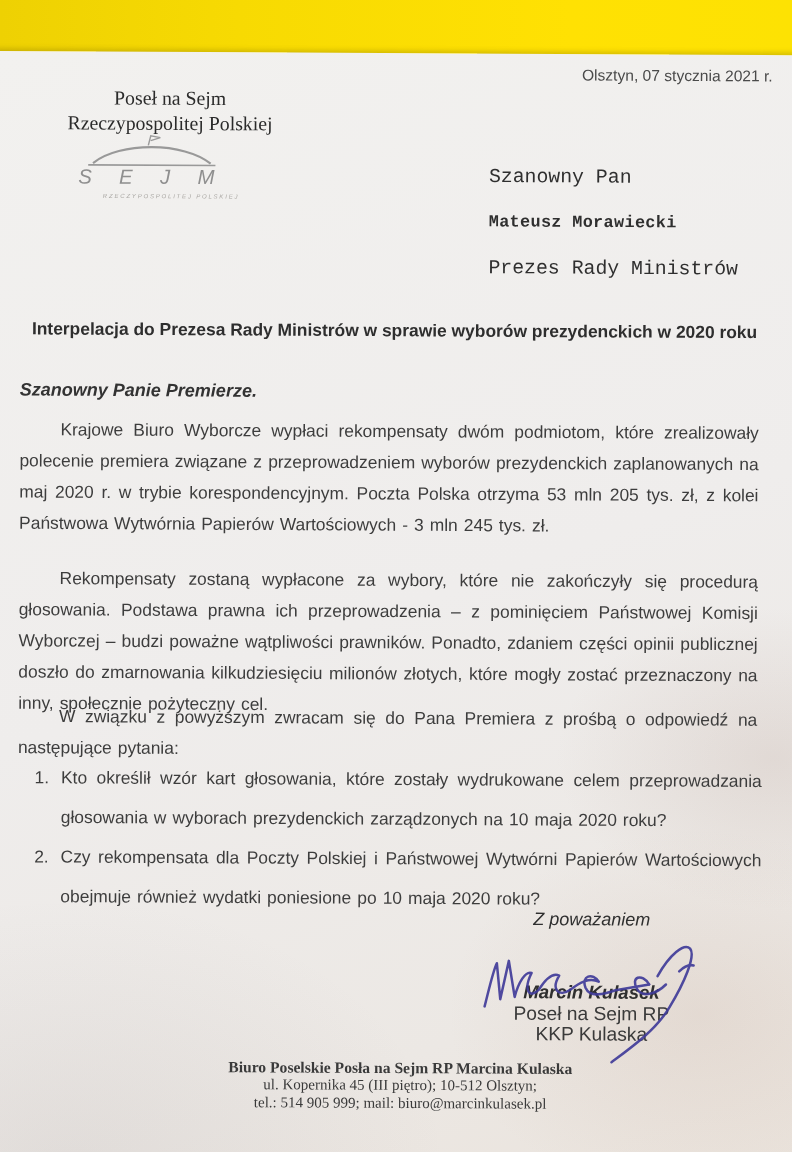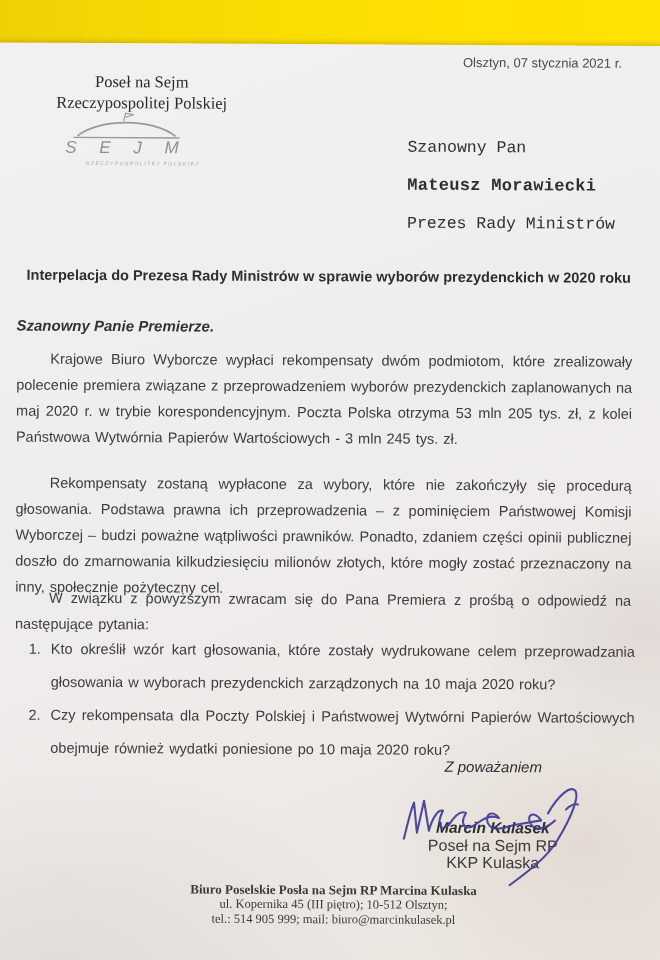--- a/index.html
+++ b/index.html
@@ -13,28 +13,28 @@
     transform:rotate(0.3deg);transform-origin:top right;
     background:
       radial-gradient(ellipse 260px 180px at 97% 63%, rgba(160,130,118,0.16), transparent 70%),
       radial-gradient(ellipse 300px 220px at 88% 86%, rgba(190,158,138,0.18), transparent 70%),
       radial-gradient(ellipse 420px 300px at 10% 100%, rgba(120,110,115,0.10), transparent 75%),
       linear-gradient(160deg,#f2f1ef 0%,#efedec 50%,#ece8e4 82%,#eae3dc 100%);
     box-shadow:0 -2px 4px rgba(90,80,0,0.25);
     color:#3e3e3e;
   }
   .abs{position:absolute;}
-  .date{top:10px;right:46px;font-size:13px;color:#4a4a4a;margin-left:21px;}
+  .date{top:10px;right:24px;font-size:13px;color:#4a4a4a;margin-left:21px;}
   .sender-head{top:28px;left:28px;width:236px;text-align:center;
     font-family:"Liberation Serif",serif;font-size:16.5px;line-height:21px;color:#2b2b2b;}
   .logo-wrap{top:68px;left:58px;width:146px;text-align:right;font-style:italic;}
   .logo-caption{font-size:5px;letter-spacing:1.5px;color:#a9a7a3;margin-top:1px;white-space:nowrap;}
   .sender-name{top:128px;left:43px;font-size:15px;font-weight:600;color:#4c4c4c;letter-spacing:0.2px;}
   .recipient{top:84px;left:412px;font-family:Liberation Mono, monospace;font-size:16.5px;line-height:38px;color:#2f2f2f;}
-  .recipient .bold{font-weight:bold;font-size:17px;letter-spacing:0.3px;}
+  .recipient .bold{font-weight:bold;font-size:14px;letter-spacing:0.3px;}
   .subject{top:224px;left:14px;width:640px;text-align:center;font-size:14.5px;font-weight:bold;color:#2e2e2e;}
   .greeting{top:274px;left:22px;font-size:15px;font-weight:bold;font-style:italic;color:#333;}
   .para{left:22px;width:616px;text-align:justify;text-indent:34px;font-size:14.5px;line-height:26px;color:#3d3d3d;word-spacing:1px;}
   .p1{top:303px;}
   .p2{top:427px;}
   .p3{top:542px;}
   .qlist{top:590px;left:36px;width:606px;}
   .qitem{display:flex;font-size:14.5px;line-height:33px;color:#3d3d3d;}
   .qnum{width:22px;flex:none;}
   .qtext{text-align:justify;word-spacing:1px;}

